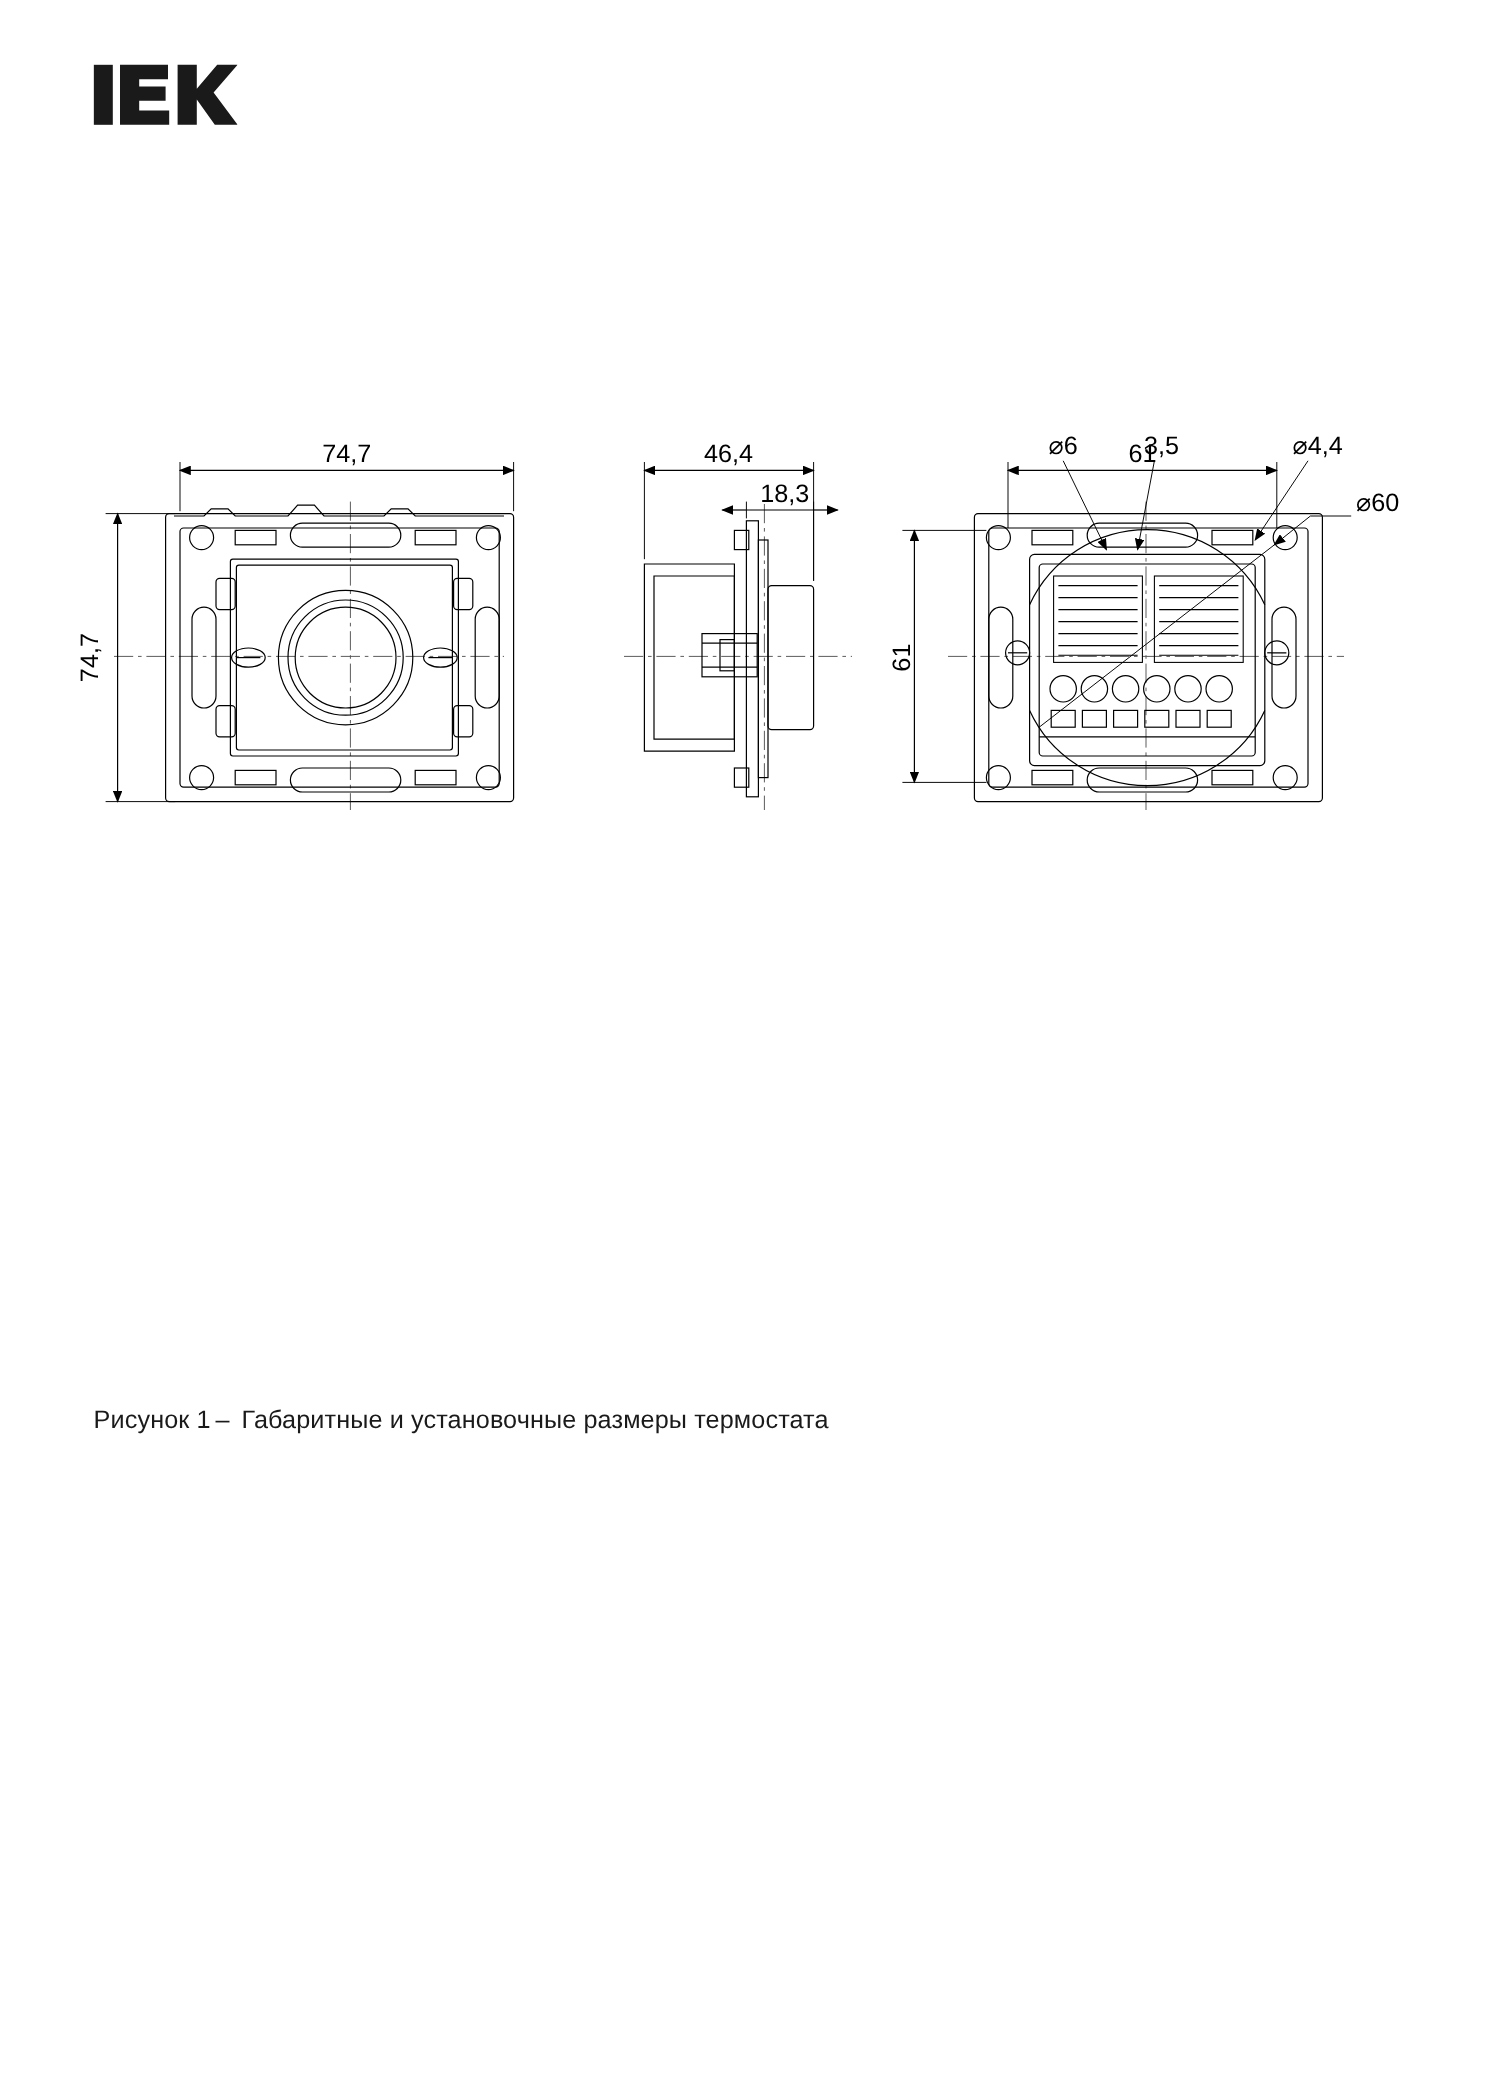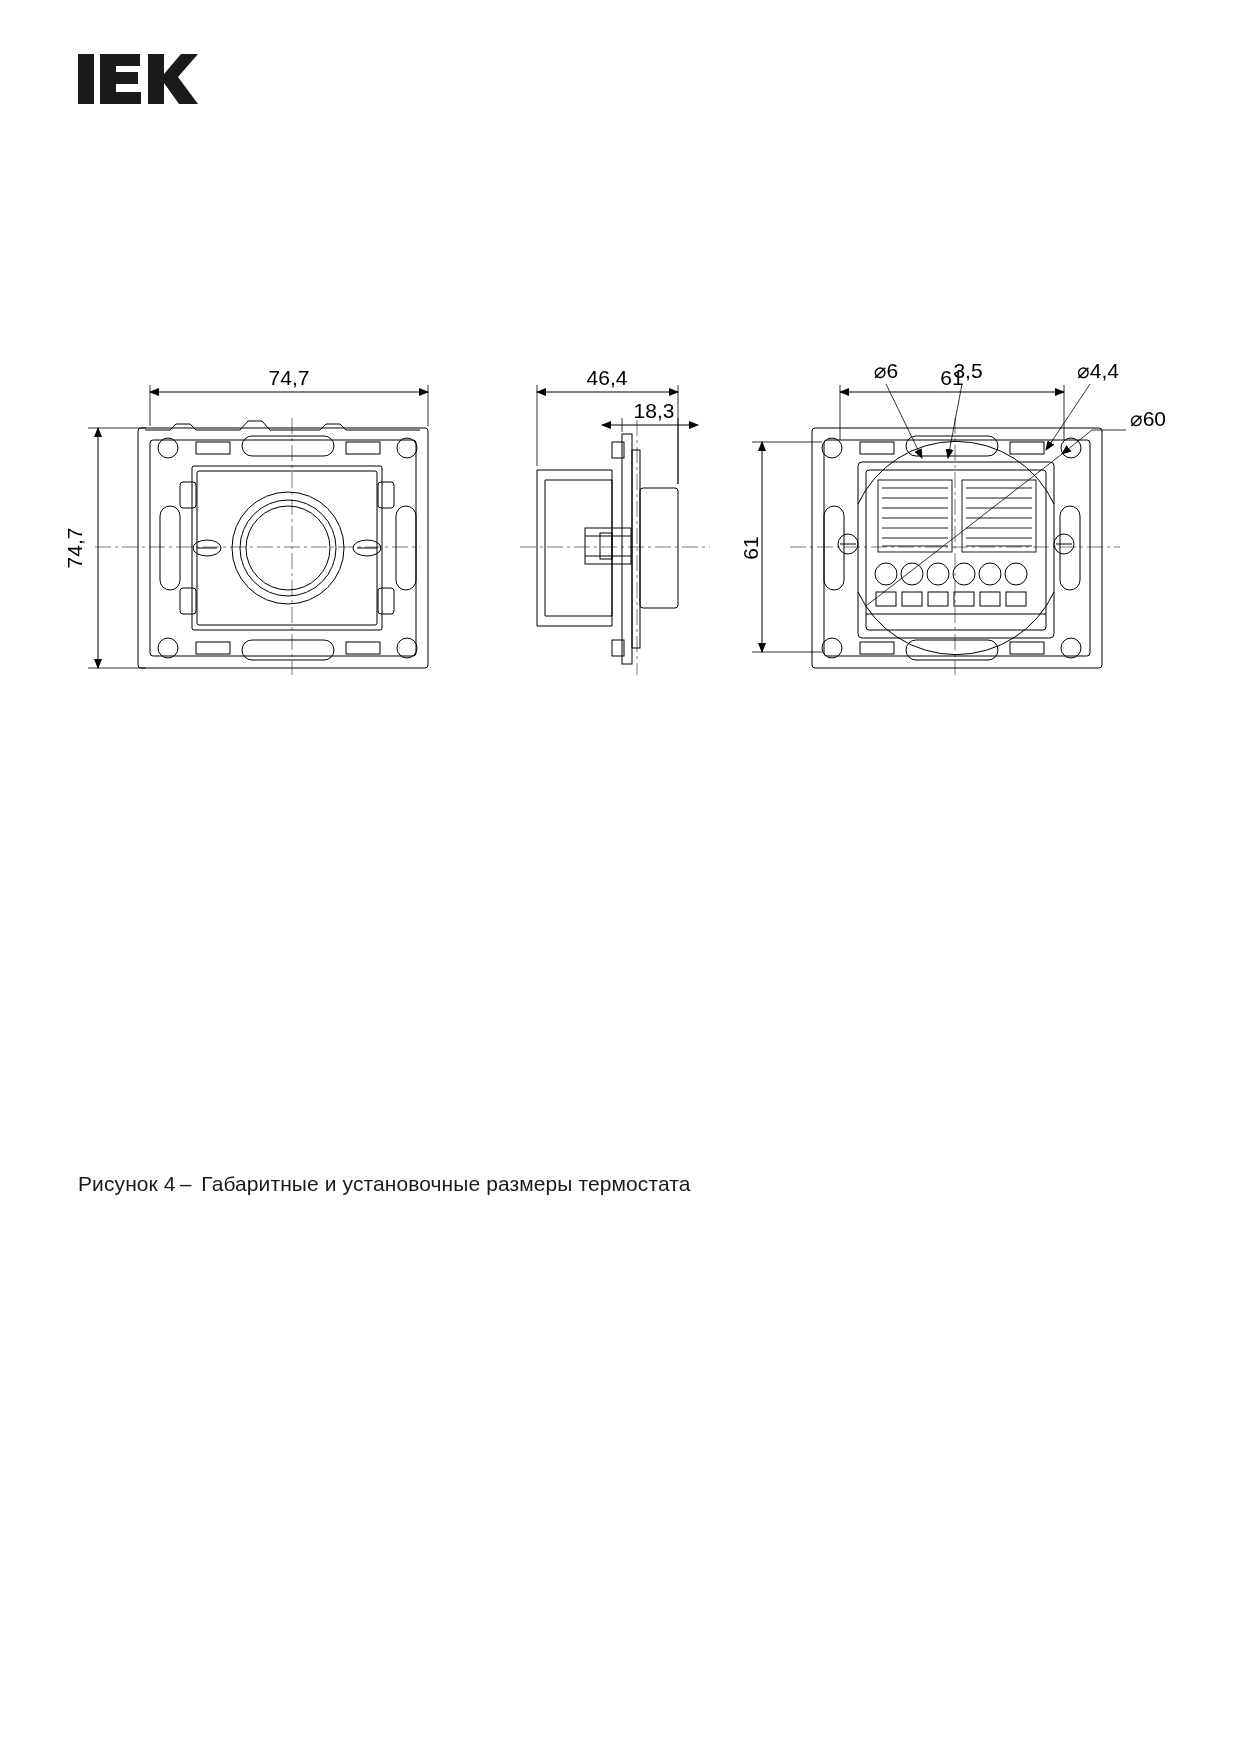--- a/index.html
+++ b/index.html
@@ -293,16 +293,16 @@
 
         <text x="886" y="48" text-anchor="middle">⌀6</text>
         <text x="968" y="48" text-anchor="middle">3,5</text>
         <text x="1098" y="48" text-anchor="middle">⌀4,4</text>
         <text x="1130" y="96" text-anchor="start">⌀60</text>
       </g>
     </svg>
   </div>
 
   <div class="caption">
-    <span>Рисунок 4</span><span class="dash">–</span>&nbsp;<span>Габаритные и установочные размеры термостата</span>
+    <span>Рисунок 1</span><span class="dash">–</span>&nbsp;<span>Габаритные и установочные размеры термостата</span>
   </div>
 
 </div>
 
 </body></html>

